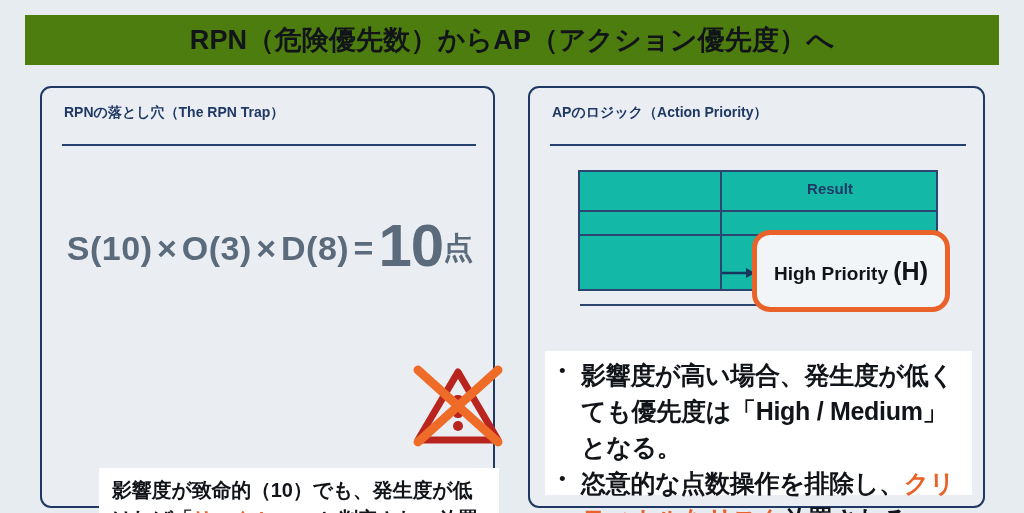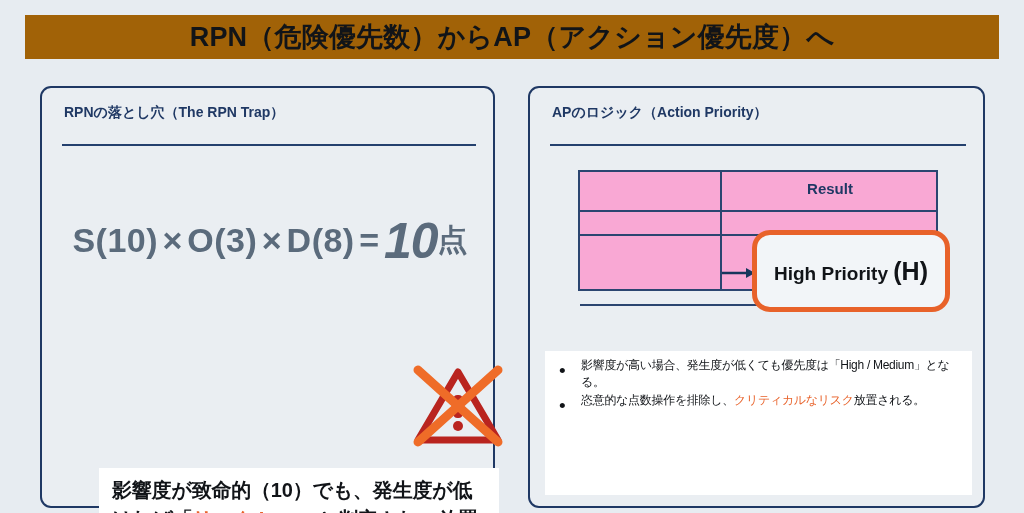--- a/index.html
+++ b/index.html
@@ -14,22 +14,22 @@
     overflow: hidden;
     position: relative;
   }
 
   
   .title-bar {
     position: absolute;
     left: 25px;
     top: 15px;
     width: 974px;
-    height: 44px;
-    background: #a16207;
+    height: 50px;
+    background: #4d7c0f;
     display: flex;
     align-items: center;
     justify-content: center;
   }
   .title-text {
     font-size: 27px;
     font-weight: bold;
     color: #111418;
     letter-spacing: 0.2px;
     white-space: nowrap;
@@ -83,25 +83,24 @@
     text-align: center;
     color: #5b6b7c;
     font-weight: bold;
     white-space: nowrap;
   }
   .formula .f-small {
     font-size: 34px;
     letter-spacing: 0.5px;
   }
   .formula .f-big {
-    font-size: 50px;
+    font-size: 60px;
     line-height: 1;
     vertical-align: -6px;
     letter-spacing: -1px;
-    font-style: italic;
   }
   .formula .f-unit {
     font-size: 30px;
     vertical-align: 2px;
   }
 
   .warn-icon {
     position: absolute;
     left: 368px;
     top: 274px;
@@ -131,21 +130,21 @@
 
   
   .matrix {
     position: absolute;
     left: 48px;
     top: 82px;
     width: 360px;
     height: 121px;
     border: 2px solid #2b4570;
     box-sizing: border-box;
-    background: #f9a8d4;
+    background: #14b8a6;
   }
   .m-vline {
     position: absolute;
     left: 140px;
     top: 0;
     width: 2px;
     height: 100%;
     background: #2b4570;
   }
   .m-hline {
@@ -233,22 +232,22 @@
     flex: 0 0 26px;
     font-size: 19px;
     line-height: 1.5;
     color: #111418;
     text-align: left;
     padding-left: 4px;
     box-sizing: border-box;
   }
   .bullet-text {
     flex: 1 1 auto;
-    font-size: 12px;
-    font-weight: normal;
+    font-size: 25px;
+    font-weight: bold;
     line-height: 1.44;
     color: #111418;
     letter-spacing: -0.3px;
   }
 </style>
 </head>
 <body>
 
 <div class="title-bar">
   <div class="title-text">RPN（危険優先数）からAP（アクション優先度）へ</div>

